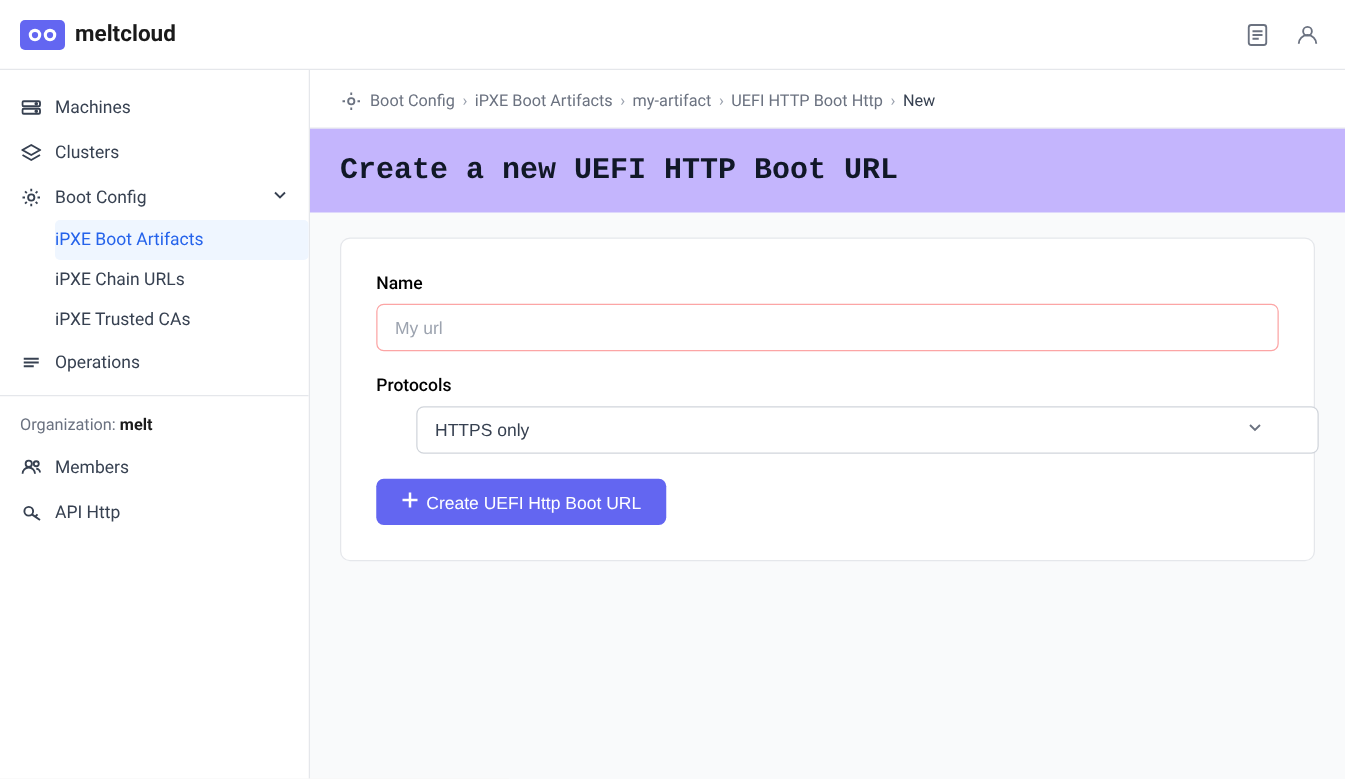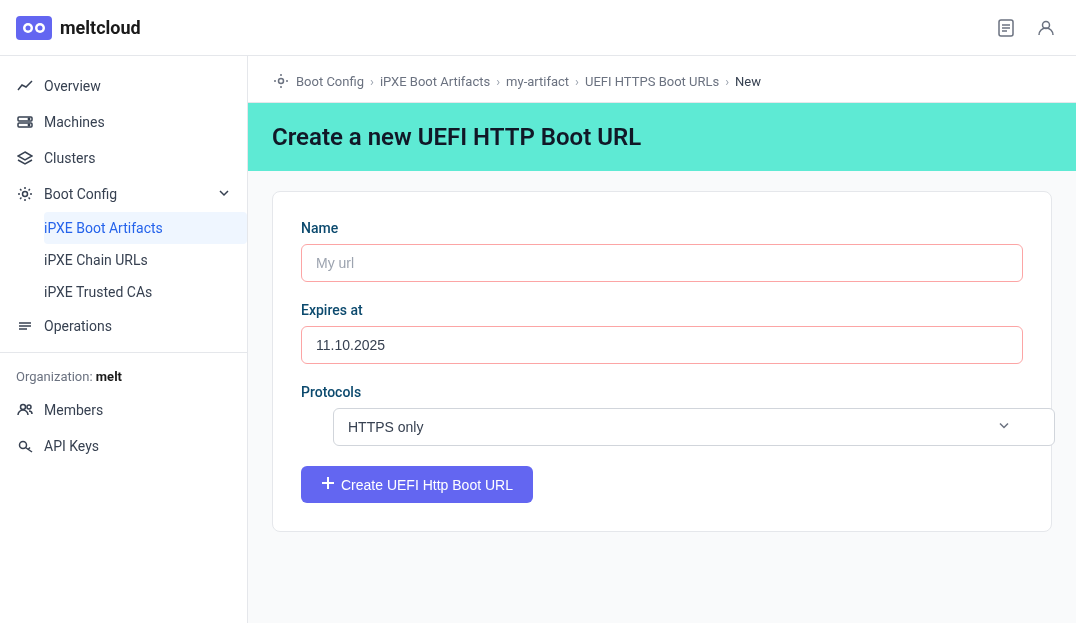--- a/index.html
+++ b/index.html
@@ -27,25 +27,25 @@
     .org-label { padding: 8px 16px; font-size: 13px; color: #6b7280; }
     .org-label strong { color: #1a1a1a; margin-top: 39px; }
 
     
     .main { flex: 1; overflow-y: auto; background: #f9fafb; }
     .breadcrumb { display: flex; align-items: center; gap: 6px; padding: 16px 24px 12px; font-size: 13px; color: #6b7280; background: #fff; border-bottom: 1px solid #e5e7eb; }
     .breadcrumb-icon { width: 18px; height: 18px; display: flex; align-items: center; justify-content: center; }
     .breadcrumb-sep { color: #9ca3af; }
     .breadcrumb a { color: #6b7280; text-decoration: none; cursor: pointer; }
     .breadcrumb .current { color: #374151; }
-    .page-header { padding: 20px 24px 0; background: #5eead4; }
+    .page-header { padding: 20px 24px 0; background: #c4b5fd; font-family: Liberation Mono, monospace; }
     .page-title { font-size: 24px; font-weight: 600; color: #111827; padding-bottom: 20px; }
     .form-card { margin: 20px 24px; background: #fff; border: 1px solid #e5e7eb; border-radius: 8px; padding: 28px; }
     .form-group { margin-bottom: 20px; }
-    .form-label { display: block; font-size: 14px; font-weight: 500; color: #0c4a6e; margin-bottom: 8px; }
+    .form-label { display: block; font-size: 14px; font-weight: 500; color: #000000; margin-bottom: 8px; }
     .form-input { width: 100%; padding: 10px 14px; border: 1px solid #fca5a5; border-radius: 6px; font-size: 14px; color: #374151; outline: none; background: #fff; }
     .form-input::placeholder { color: #9ca3af; }
     .select-wrapper { position: relative; }
     .form-select { width: 100%; padding: 10px 36px 10px 14px; border: 1px solid #d1d5db; border-radius: 6px; font-size: 14px; color: #374151; appearance: none; background: #fff; outline: none; cursor: pointer; margin-left: 32px; }
     .select-chevron { position: absolute; right: 12px; top: 50%; transform: translateY(-50%); pointer-events: none; color: #6b7280; }
     .btn-primary { display: inline-flex; align-items: center; gap: 6px; padding: 10px 20px; background: #6366f1; color: #ffffff; border: none; border-radius: 6px; font-size: 14px; font-weight: 500; cursor: pointer; transition: background 0.1s; }
   </style>
 </head>
 <body>
 
@@ -74,28 +74,20 @@
         <circle cx="10" cy="7" r="3.5"></circle>
         <path d="M3 17c0-3.866 3.134-7 7-7s7 3.134 7 7"></path>
       </svg>
     </div>
   </div>
 </div>
 
 <div class="layout">
 
   <nav class="sidebar">
-    <div class="nav-item">
-      <span class="icon">
-        <svg width="16" height="16" viewBox="0 0 16 16" fill="none" stroke="currentColor" stroke-width="1.5">
-          <polyline points="1,12 5,7 9,9 15,3"></polyline>
-        </svg>
-      </span>
-      <span>Overview</span>
-    </div>
 
     <div class="nav-item">
       <span class="icon">
         <svg width="16" height="16" viewBox="0 0 16 16" fill="none" stroke="currentColor" stroke-width="1.5">
           <rect x="1" y="3" width="14" height="4" rx="1"></rect>
           <rect x="1" y="9" width="14" height="4" rx="1"></rect>
           <circle cx="12" cy="5" r="0.7" fill="currentColor"></circle>
           <circle cx="12" cy="11" r="0.7" fill="currentColor"></circle>
         </svg>
       </span>
@@ -163,57 +155,53 @@
     </div>
 
     <div class="nav-item">
       <span class="icon">
         <svg width="16" height="16" viewBox="0 0 16 16" fill="none" stroke="currentColor" stroke-width="1.5">
           <circle cx="6" cy="7" r="3.5"></circle>
           <line x1="8.5" y1="9.5" x2="15" y2="14"></line>
           <line x1="11" y1="11.5" x2="13" y2="9.5"></line>
         </svg>
       </span>
-      <span>API Keys</span>
+      <span>API Http</span>
     </div>
   </nav>
 
   <main class="main">
     <div class="breadcrumb">
       <span class="breadcrumb-icon">
         <svg width="16" height="16" viewBox="0 0 16 16" fill="none" stroke="#6b7280" stroke-width="1.5">
           <circle cx="8" cy="8" r="2.5"></circle>
           <path d="M8 1v2M8 13v2M1 8h2M13 8h2"></path>
         </svg>
       </span>
       <a>Boot Config</a>
       <span class="breadcrumb-sep">›</span>
       <a>iPXE Boot Artifacts</a>
       <span class="breadcrumb-sep">›</span>
       <a>my-artifact</a>
       <span class="breadcrumb-sep">›</span>
-      <a>UEFI HTTPS Boot URLs</a>
+      <a>UEFI HTTP Boot Http</a>
       <span class="breadcrumb-sep">›</span>
       <span class="current">New</span>
     </div>
 
     <div class="page-header">
       <h1 class="page-title">Create a new UEFI HTTP Boot URL</h1>
     </div>
 
     <div class="form-card">
       <div class="form-group">
         <label class="form-label">Name</label>
         <input class="form-input" type="text" placeholder="My url" style="">
       </div>
 
-      <div class="form-group">
-        <label class="form-label">Expires at</label>
-        <input class="form-input" type="text" value="11.10.2025" style="">
-      </div>
 
       <div class="form-group">
         <label class="form-label">Protocols</label>
         <div class="select-wrapper">
           <select class="form-select">
             <option>HTTPS only</option>
             <option>HTTP only</option>
             <option>Both</option>
           </select>
           <span class="select-chevron">

